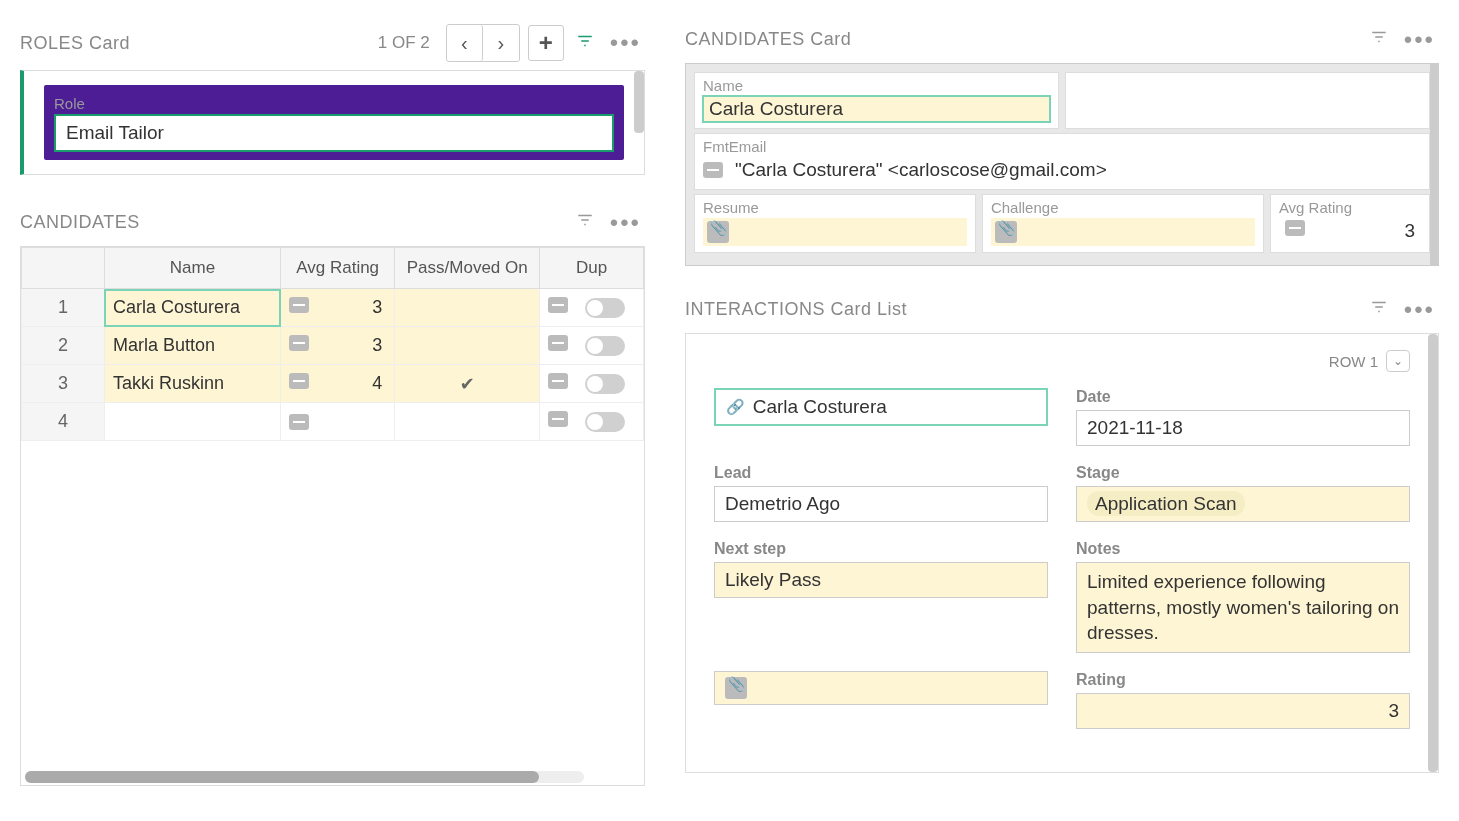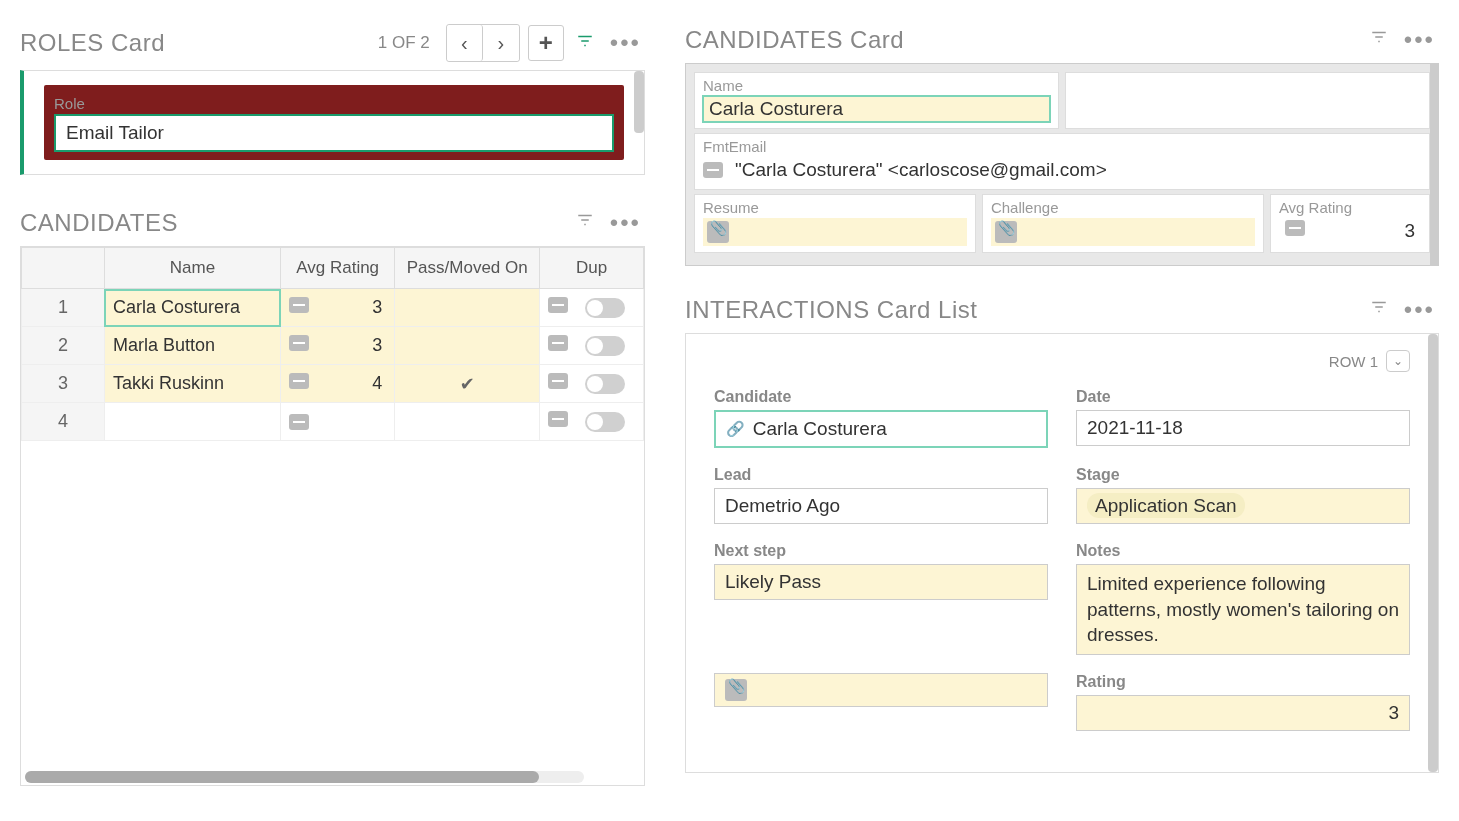--- a/index.html
+++ b/index.html
@@ -2,37 +2,37 @@
 <html><head>
 <meta charset="utf-8">
 <style>
 * { box-sizing: border-box; margin: 0; padding: 0; font-family: 'Segoe UI', Arial, sans-serif; }
 body { background: #fff; padding: 20px; color: #333; }
 .layout { display: flex; gap: 40px; }
 .col-left { width: 640px; }
 .col-right { width: 848px; }
 
 .panel-header { display: flex; align-items: center; justify-content: space-between; padding: 4px 0 8px 0; }
-.panel-title { color: #888; font-size: 24px; font-weight: 400; letter-spacing: 0.5px; }
+.panel-title { color: #888; font-size: 18px; font-weight: 400; letter-spacing: 0.5px; }
 .panel-controls { display: flex; align-items: center; gap: 8px; }
 .pager-text { color: #888; font-size: 17px; margin-right: 8px; text-align: center; }
 .btn-group { display: flex; border: 1px solid #ccc; border-radius: 3px; overflow: hidden; }
 .btn-group .btn { border: none; border-right: 1px solid #ccc; }
 .btn-group .btn:last-child { border-right: none; }
 .btn { background: #fff; border: 1px solid #ccc; width: 36px; height: 36px; display: flex; align-items: center; justify-content: center; cursor: pointer; font-size: 20px; color: #555; border-radius: 3px; }
 .btn-plus { font-weight: bold; font-size: 24px; }
 .filter-icon { color: #1a9b6c; font-size: 18px; cursor: pointer; padding: 4px; }
 .filter-icon-gray { color: #999; }
 .dots { color: #999; font-size: 24px; cursor: pointer; letter-spacing: 2px; padding: 0 4px; line-height: 10px; }
 
 
 .roles-card { border: 1px solid #ddd; border-left: 4px solid #1a9b6c; padding: 14px 20px; position: relative; margin-bottom: 28px; }
 .roles-card::after { content: ''; position: absolute; right: 0; top: 0; width: 10px; height: 60%; background: #ccc; border-radius: 4px; }
 .field-label { color: #999; font-size: 15px; margin-bottom: 2px; }
-.role-input-wrap { background: #7f1d1d; padding: 10px 10px 8px 10px; border-radius: 2px; }
+.role-input-wrap { background: #4c1d95; padding: 10px 10px 8px 10px; border-radius: 2px; }
 .role-input { border: 2px solid #1a9b6c; background: #fff; padding: 6px 10px; font-size: 19px; color: #333; width: 560px; }
 
 
 .table-wrap { border: 1px solid #ddd; height: 540px; position: relative; overflow: hidden; }
 table { border-collapse: collapse; width: 100%; }
 th { background: #f5f5f5; color: #555; font-weight: 400; font-size: 17px; padding: 10px 8px; border: 1px solid #ddd; text-align: center; }
 td { border: 1px solid #eee; padding: 6px 8px; font-size: 18px; height: 38px; }
 td.rownum { background: #f5f5f5; text-align: center; color: #666; width: 80px; }
 td.name-cell { background: #fdf5d4; padding: 4px 8px; width: 170px; }
 td.name-cell.selected { outline: 2px solid #7cd4b8; outline-offset: -2px; }
@@ -229,21 +229,20 @@
         <span class="dots">•••</span>
       </div>
     </div>
     <div class="inter-card">
       <div class="row-indicator">
         <span>ROW 1</span>
         <span class="row-chevron">⌄</span>
       </div>
       <div class="inter-grid">
         <div class="inter-field">
-          <div class="label">Candidate</div>
           <div class="input sel">
               <span class="link-icon">🔗</span>
               <span>Carla Costurera</span>
             </div>
         </div>
         <div class="inter-field">
           <div class="label">Date</div>
           <div class="input">2021-11-18</div>
         </div>
         <div class="inter-field">

